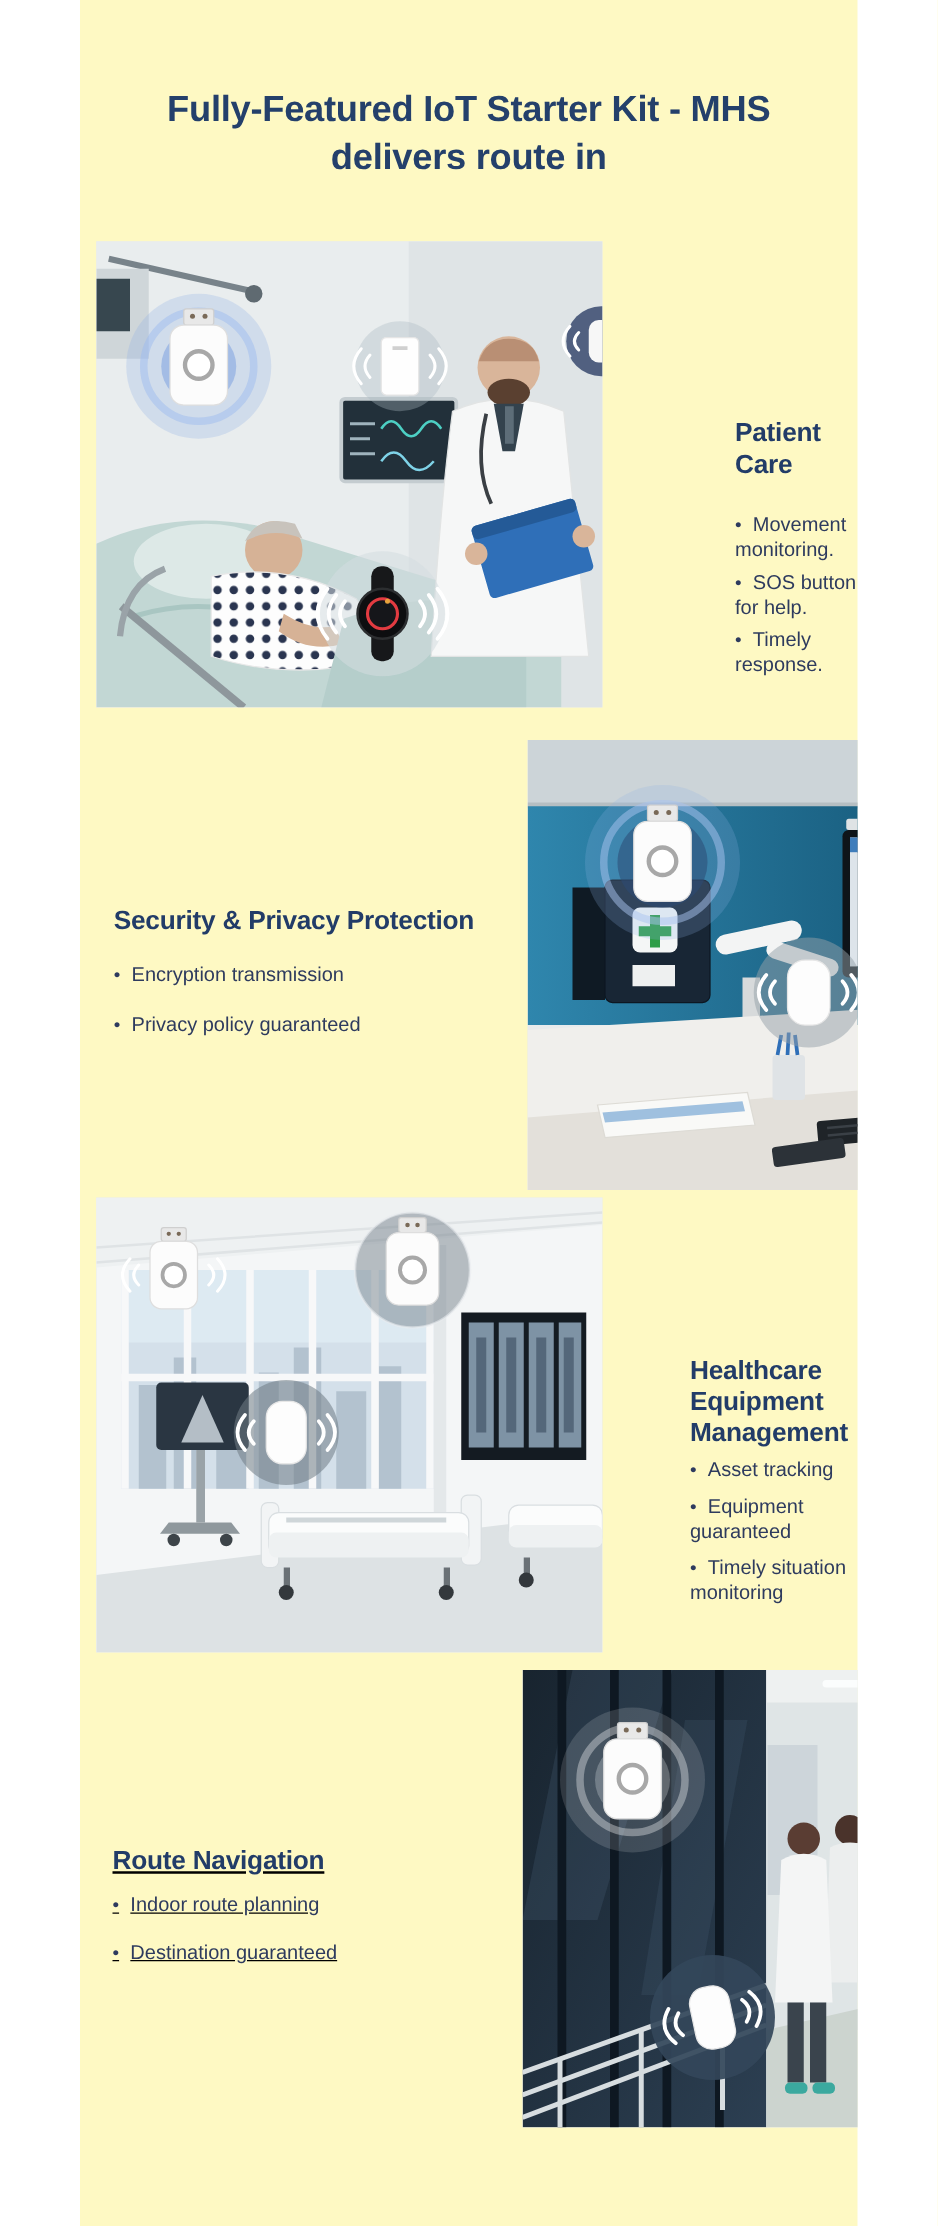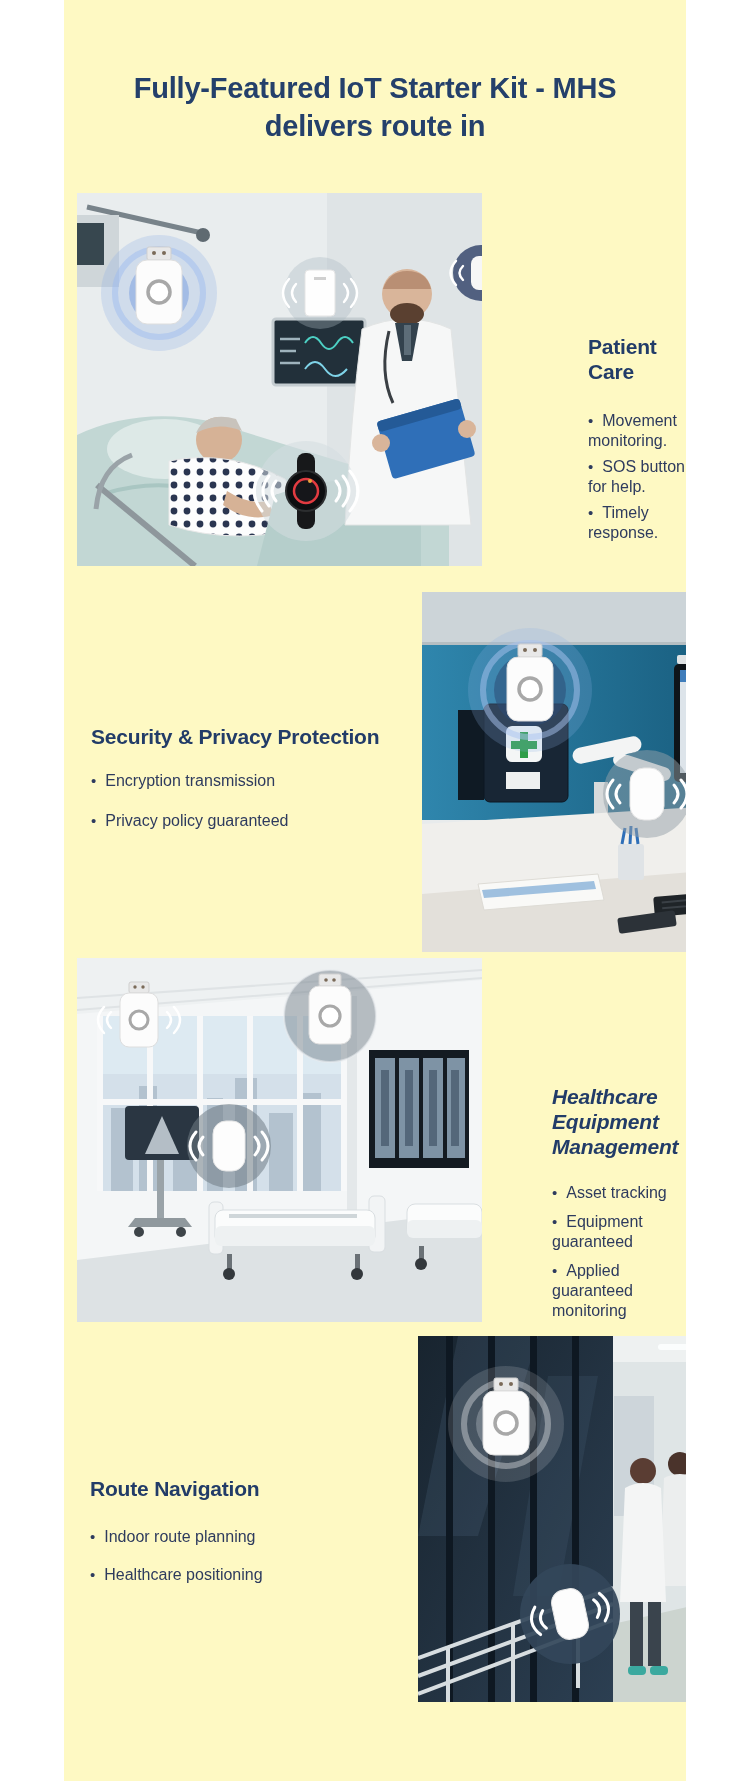--- a/index.html
+++ b/index.html
@@ -18,25 +18,25 @@
   #s1-photo{left:13px;top:193px;width:405px;height:373px;}
   #s1-text{left:524px;top:334px;}
   #s1-text ul{margin-top:27px;}
   #s1-text li{margin-bottom:6px;}
   #s2-text{left:27px;top:724px;max-width:330px;}
   #s2-text ul{margin-top:22px;}
   #s2-text li{margin-bottom:20px;}
   #s2-photo{left:358px;top:592px;width:392px;height:360px;}
   #s3-photo{left:13px;top:958px;width:405px;height:364px;}
   #s3-text{left:488px;top:1084px;}
-  #s3-text h2{max-width:248px;font-style:italic;}
-  #s3-text ul{margin-top:24px;}
+  #s3-text h2{max-width:248px;}
+  #s3-text ul{margin-top:8px;}
   #s3-text li{margin-bottom:9px;}
-  #s4-text{left:26px;top:1476px;max-width:320px;}
-  #s4-text ul{margin-top:26px;}
+  #s4-text{left:26px;top:1476px;max-width:320px;text-decoration:underline;}
+  #s4-text ul{margin-top:14px;}
   #s4-text li{margin-bottom:18px;}
   #s4-photo{left:354px;top:1336px;width:396px;height:366px;}
   
   .wifi{fill:none;stroke:#ffffff;stroke-width:3;stroke-linecap:round;}
   .wifi-thin{fill:none;stroke:#ffffff;stroke-width:2.4;stroke-linecap:round;}
 </style>
 </head>
 <body>
 
 <div class="canvas">
@@ -353,29 +353,29 @@
         <path class="wifi" d="M26,-9 q8,9 0,18"></path>
           <path class="wifi" d="M33,-14 q12,14 0,28"></path>
       </g>
     </svg>
   </div>
   <div class="txt" id="s3-text">
     <h2>Healthcare Equipment Management</h2>
     <ul>
       <li>Asset tracking</li>
       <li>Equipment guaranteed</li>
-      <li>Applied guaranteed monitoring</li>
+      <li>Timely situation monitoring</li>
     </ul>
   </div>
 
   <div class="txt" id="s4-text">
     <h2>Route Navigation</h2>
     <ul>
       <li>Indoor route planning</li>
-      <li>Healthcare positioning</li>
+      <li>Destination guaranteed</li>
     </ul>
   </div>
   <div class="photo" id="s4-photo">
     <svg viewBox="0 0 396 366">
       <defs>
         <linearGradient id="glass4" x1="0" y1="0" x2="1" y2="1">
           <stop offset="0" stop-color="#18242f"></stop>
             <stop offset="1" stop-color="#2c3f52"></stop>
         </linearGradient>
       </defs>

